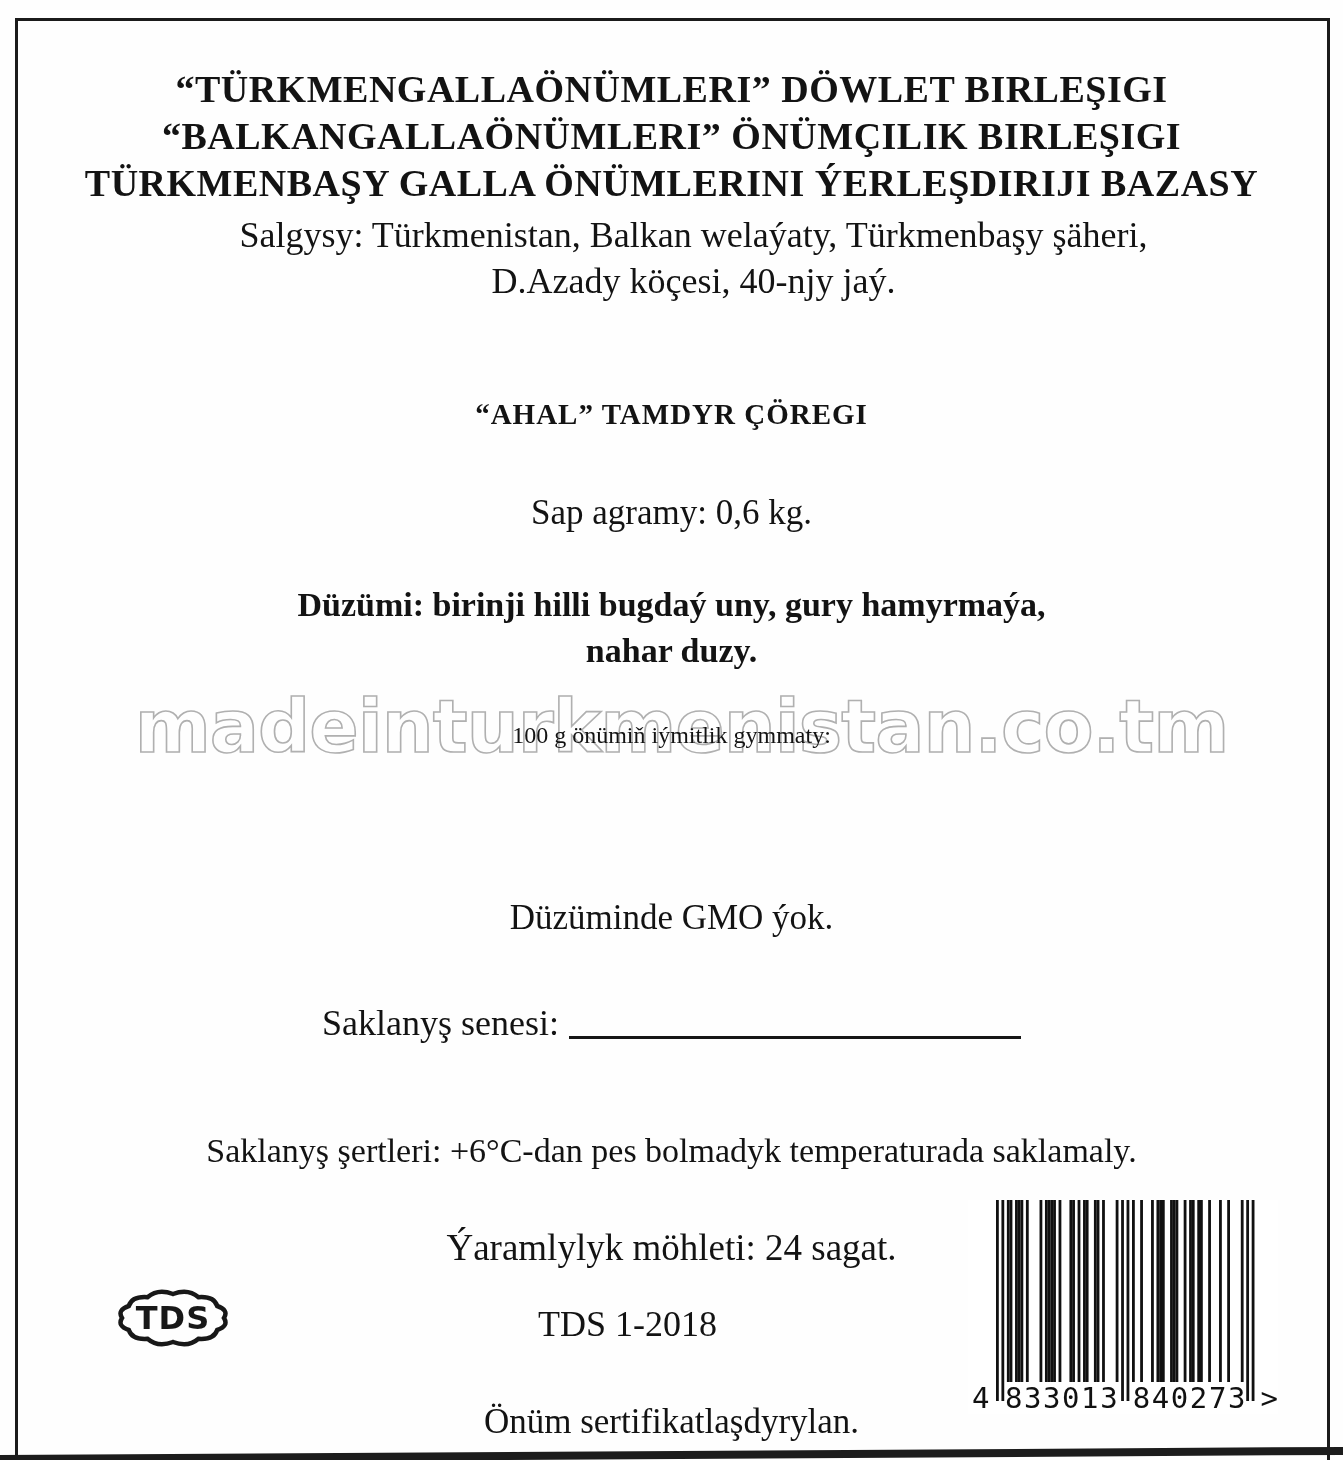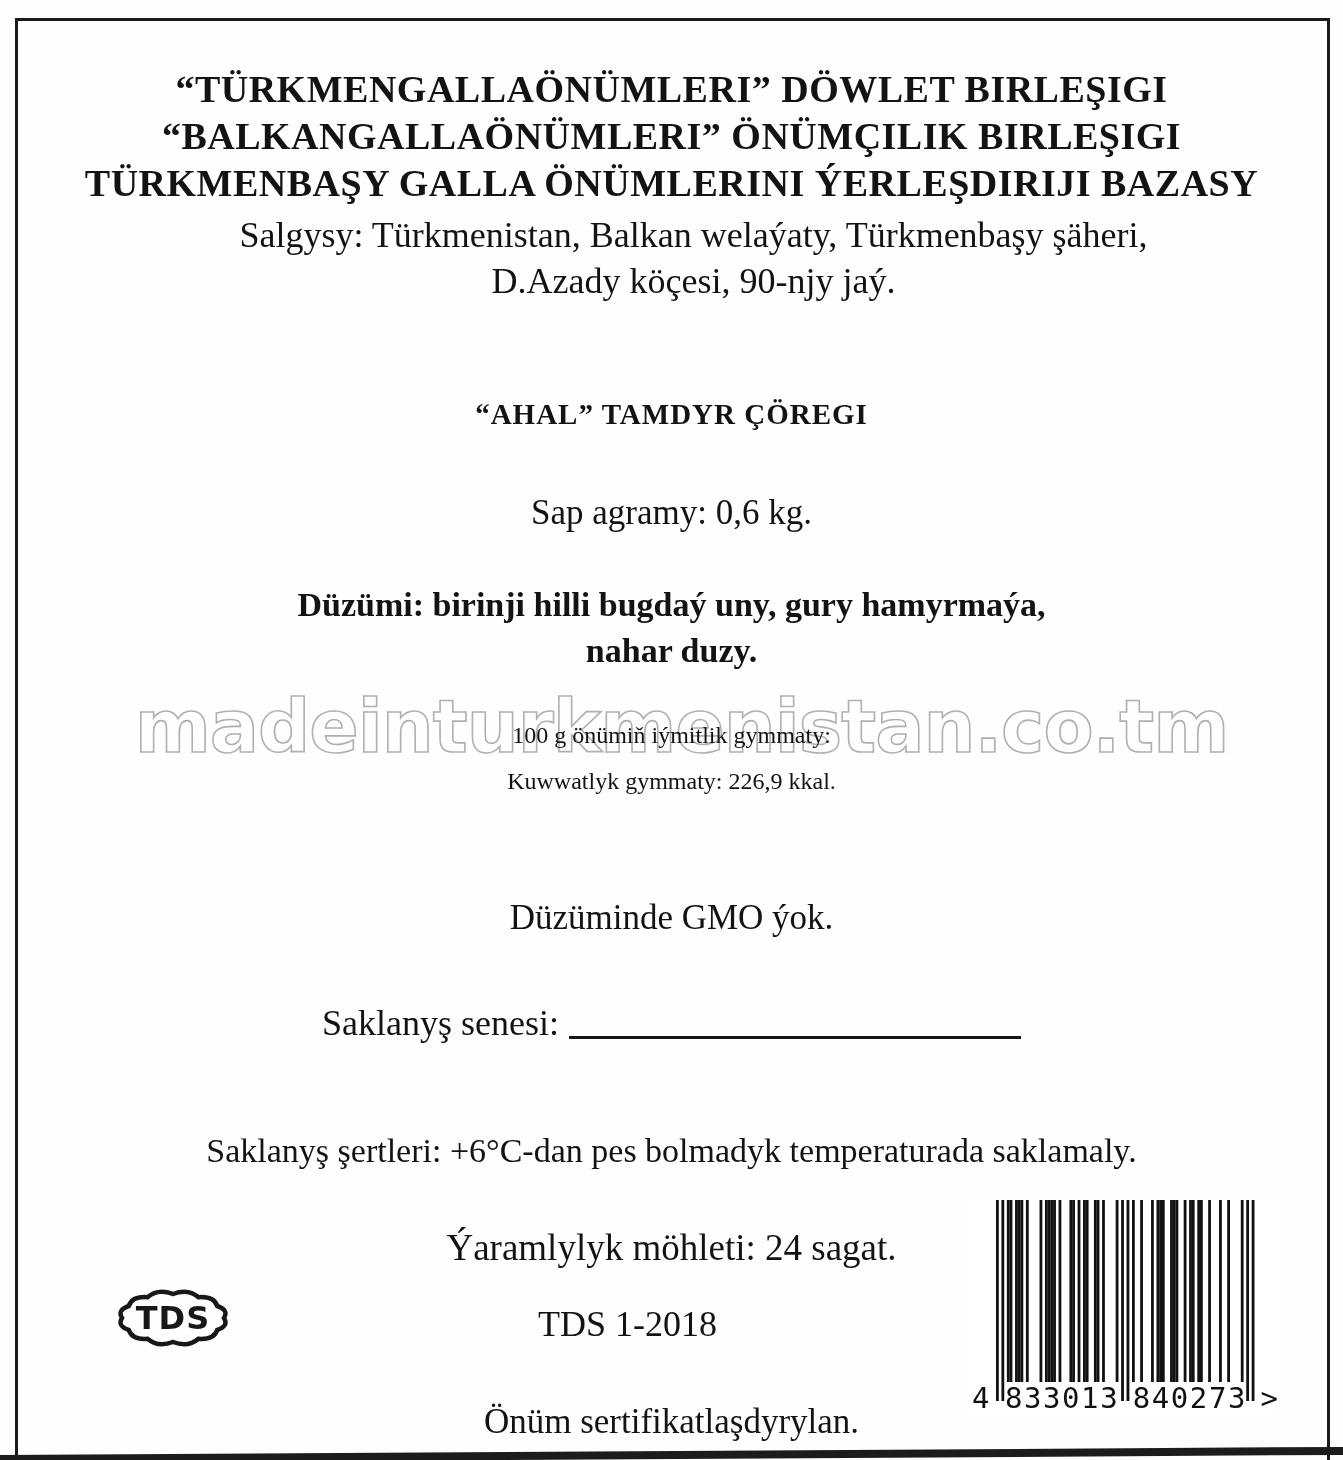--- a/index.html
+++ b/index.html
@@ -65,35 +65,34 @@
 <div class="watermark">madeinturkmenistan.co.tm</div>
 
 <header class="abs header">
   <div>“TÜRKMENGALLAÖNÜMLERI” DÖWLET BIRLEŞIGI</div>
   <div>“BALKANGALLAÖNÜMLERI” ÖNÜMÇILIK BIRLEŞIGI</div>
   <div>TÜRKMENBAŞY GALLA ÖNÜMLERINI ÝERLEŞDIRIJI BAZASY</div>
 </header>
 
 <div class="abs address">
   <div>Salgysy: Türkmenistan, Balkan welaýaty, Türkmenbaşy şäheri,</div>
-  <div>D.Azady köçesi, 90-njy jaý.</div>
+  <div>D.Azady köçesi, 40-njy jaý.</div>
 </div>
 
 <div class="abs product-name">“AHAL” TAMDYR ÇÖREGI</div>
 
 <div class="abs net-weight">Sap agramy: 0,6 kg.</div>
 
 <div class="abs ingredients">
   <div>Düzümi: birinji hilli bugdaý uny, gury hamyrmaýa,</div>
   <div>nahar duzy.</div>
 </div>
 
 <div class="abs nutrition">
   <div>100 g önümiň iýmitlik gymmaty:</div>
-  <div>Kuwwatlyk gymmaty: 226,9 kkal.</div>
 </div>
 
 <div class="abs gmo">Düzüminde GMO ýok.</div>
 
 <div class="abs date-row">
   <span>Saklanyş senesi:</span><span class="date-blank"></span>
 </div>
 
 <div class="abs storage">Saklanyş şertleri: +6°C-dan pes bolmadyk temperaturada saklamaly.</div>
 

